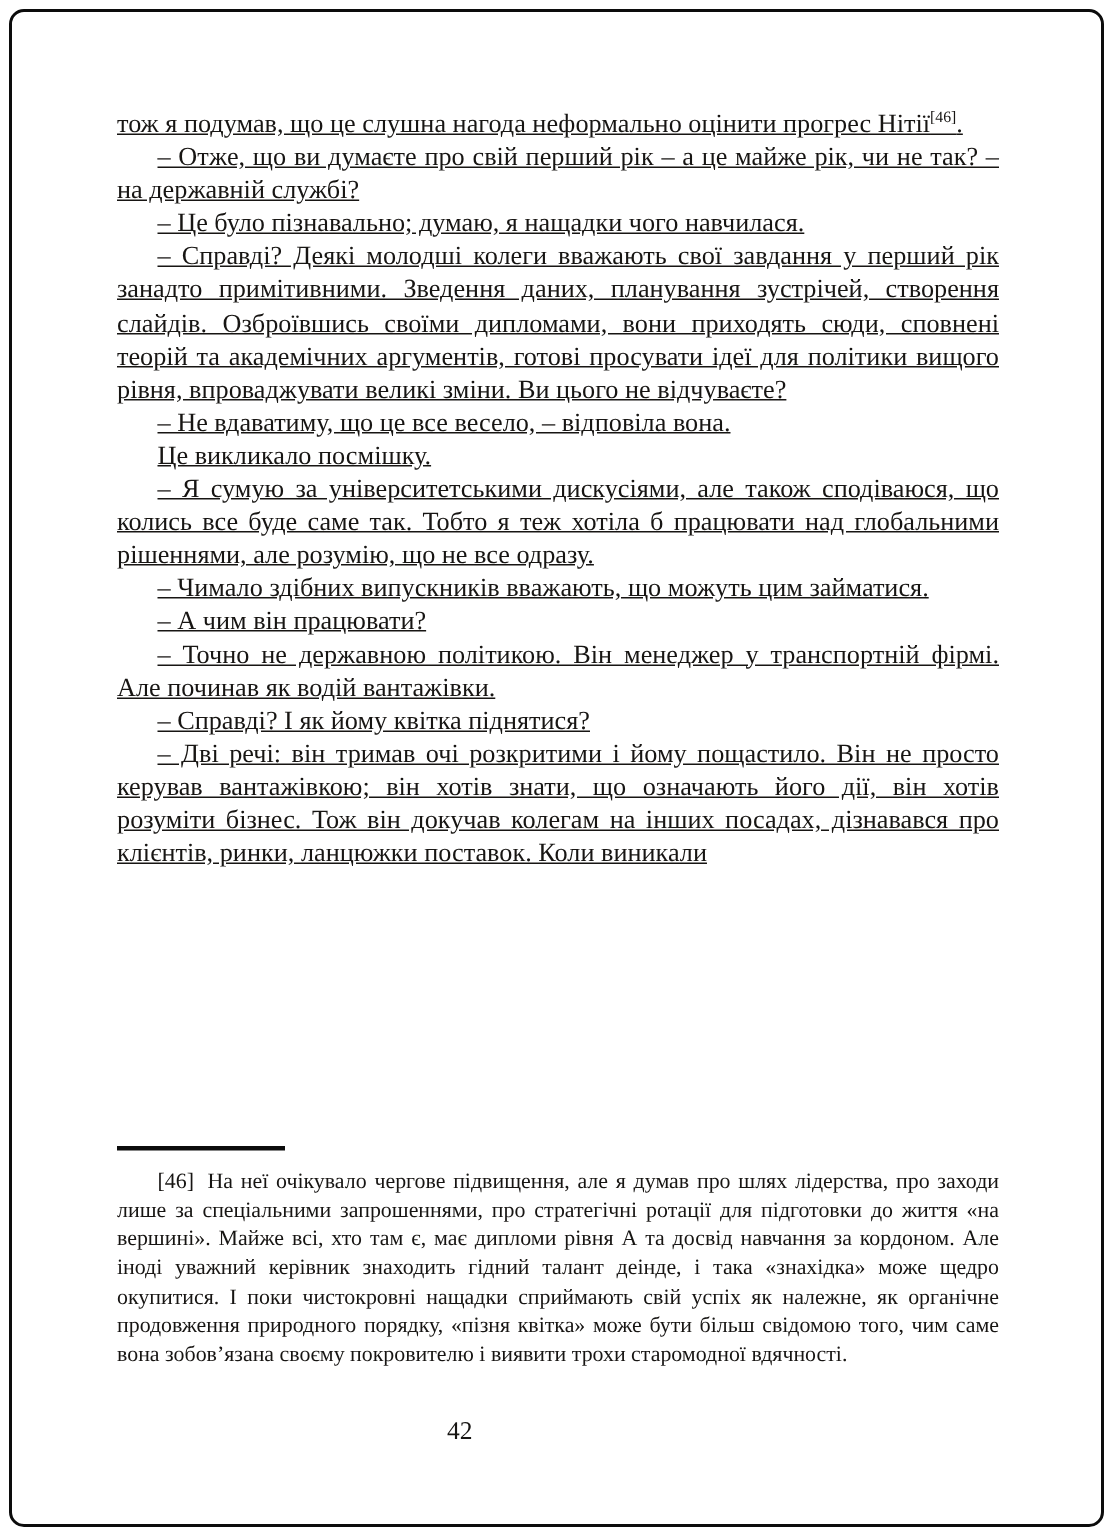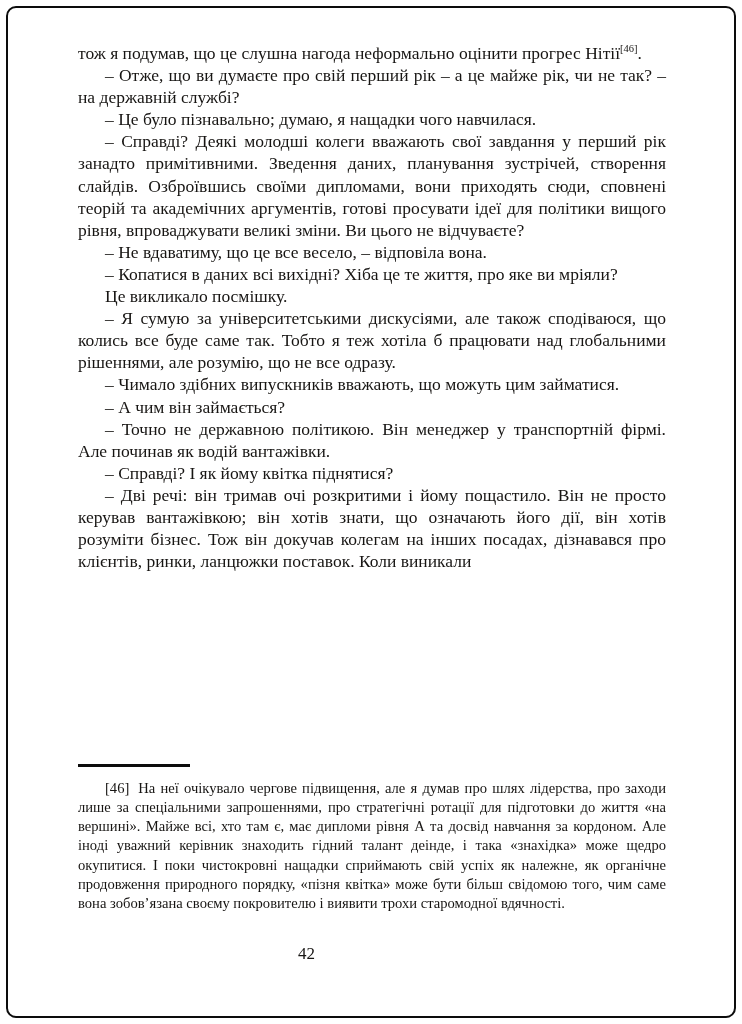--- a/index.html
+++ b/index.html
@@ -16,22 +16,23 @@
   .page-frame {
     position: absolute;
     left: 6px; top: 6px;
     width: 730px; height: 1012px;
     border: 2px solid #0c0c0c;
     border-radius: 10px;
     pointer-events: none;
   }
   .content {
     position: absolute;
-    left: 78px; top: 42px;
+    left: 78px; top: 71px;
     width: 588px;
+    text-decoration: underline;
   }
   .para {
     margin: 0;
     font-size: 17.5px;
     line-height: 22.1px;
     text-align: justify;
   }
   .para.indented { text-indent: 27px; }
   sup.fn-ref {
     font-size: 10.5px;
@@ -69,25 +70,24 @@
 <body>
 
 <div class="page-frame"></div>
 
 <div class="content">
     <p class="para">тож я подумав, що це слушна нагода неформально оцінити прогрес Нітії<sup class="fn-ref">[46]</sup>.</p>
     <p class="para indented">– Отже, що ви думаєте про свій перший рік – а це майже рік, чи не так? – на державній службі?</p>
     <p class="para indented">– Це було пізнавально; думаю, я нащадки чого навчилася.</p>
     <p class="para indented">– Справді? Деякі молодші колеги вважають свої завдання у перший рік занадто примітивними. Зведення даних, планування зустрічей, створення слайдів. Озброївшись своїми дипломами, вони приходять сюди, сповнені теорій та академічних аргументів, готові просувати ідеї для політики вищого рівня, впроваджувати великі зміни. Ви цього не відчуваєте?</p>
     <p class="para indented">– Не вдаватиму, що це все весело, – відповіла вона.</p>
-    <p class="para indented">– Копатися в даних всі вихідні? Хіба це те життя, про яке ви мріяли?</p>
     <p class="para indented">Це викликало посмішку.</p>
     <p class="para indented">– Я сумую за університетськими дискусіями, але також сподіваюся, що колись все буде саме так. Тобто я теж хотіла б працювати над глобальними рішеннями, але розумію, що не все одразу.</p>
     <p class="para indented">– Чимало здібних випускників вважають, що можуть цим займатися.</p>
-    <p class="para indented">– А чим він займається?</p>
+    <p class="para indented">– А чим він працювати?</p>
     <p class="para indented">– Точно не державною політикою. Він менеджер у транспортній фірмі. Але починав як водій вантажівки.</p>
     <p class="para indented">– Справді? І як йому квітка піднятися?</p>
     <p class="para indented">– Дві речі: він тримав очі розкритими і йому пощастило. Він не просто керував вантажівкою; він хотів знати, що означають його дії, він хотів розуміти бізнес. Тож він докучав колегам на інших посадах, дізнавався про клієнтів, ринки, ланцюжки поставок. Коли виникали</p>
   </div>
 
 <div class="footnote-block">
   <div class="footnote-sep"></div>
   <p class="footnote-text"><span class="fn-marker">[46]</span><span>На неї очікувало чергове підвищення, але я думав про шлях лідерства, про заходи лише за спеціальними запрошеннями, про стратегічні ротації для підготовки до життя «на вершині». Майже всі, хто там є, має дипломи рівня А та досвід навчання за кордоном. Але іноді уважний керівник знаходить гідний талант деінде, і така «знахідка» може щедро окупитися. І поки чистокровні нащадки сприймають свій успіх як належне, як органічне продовження природного порядку, «пізня квітка» може бути більш свідомою того, чим саме вона зобов’язана своєму покровителю і виявити трохи старомодної вдячності.</span></p>
 </div>
 

